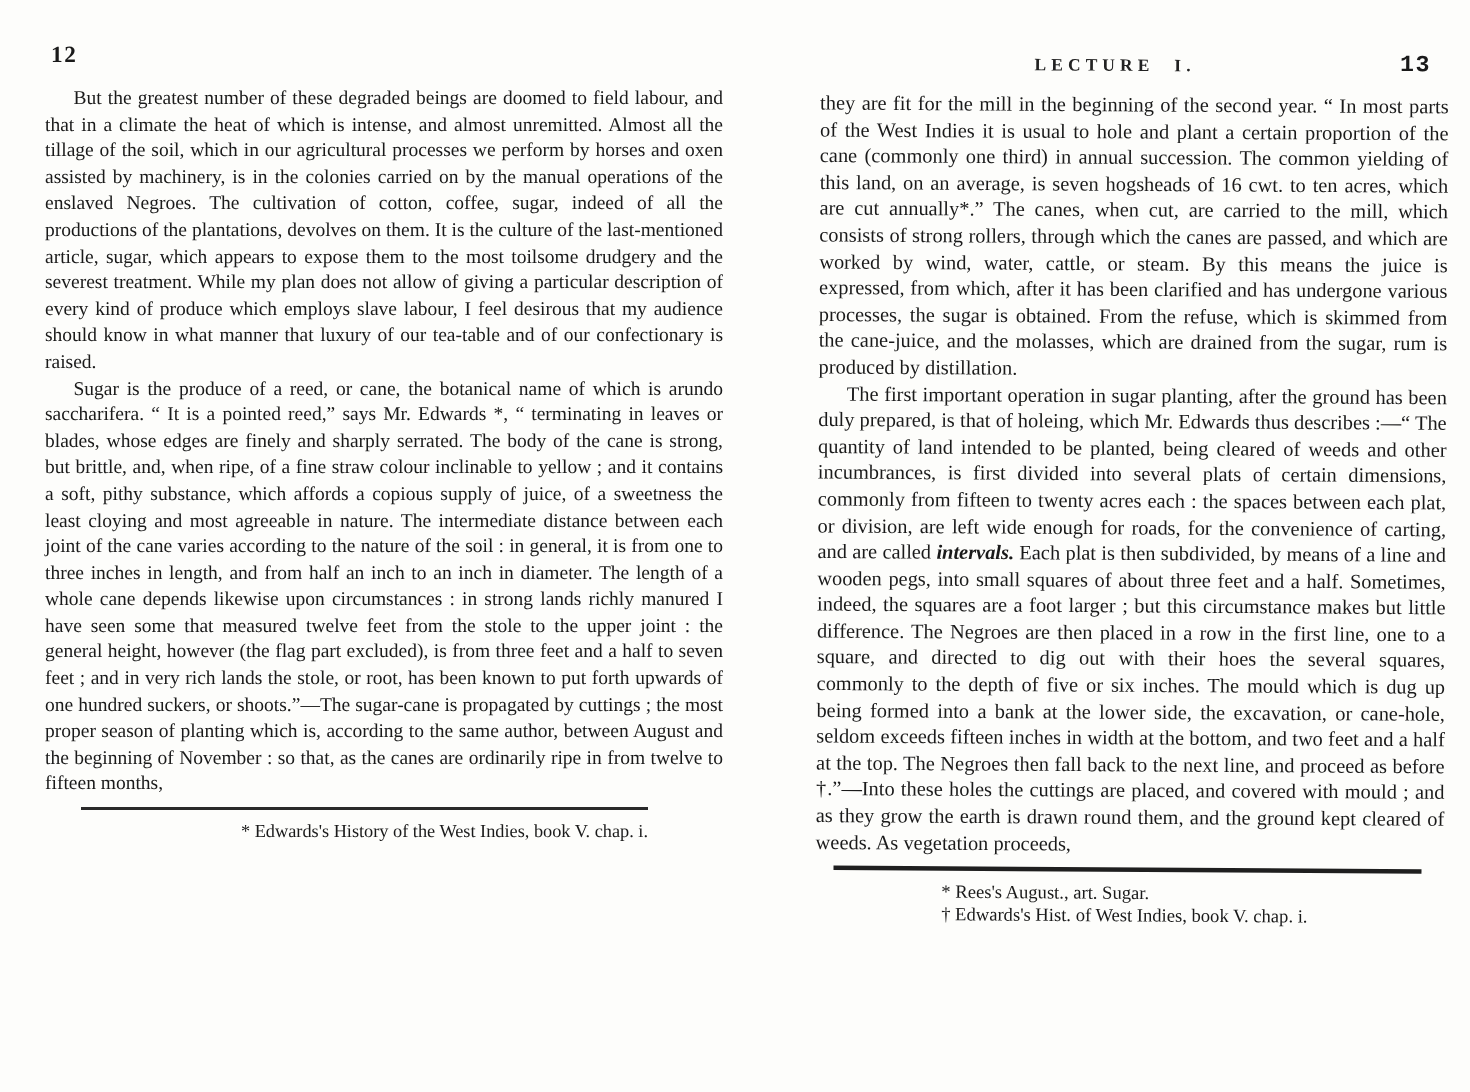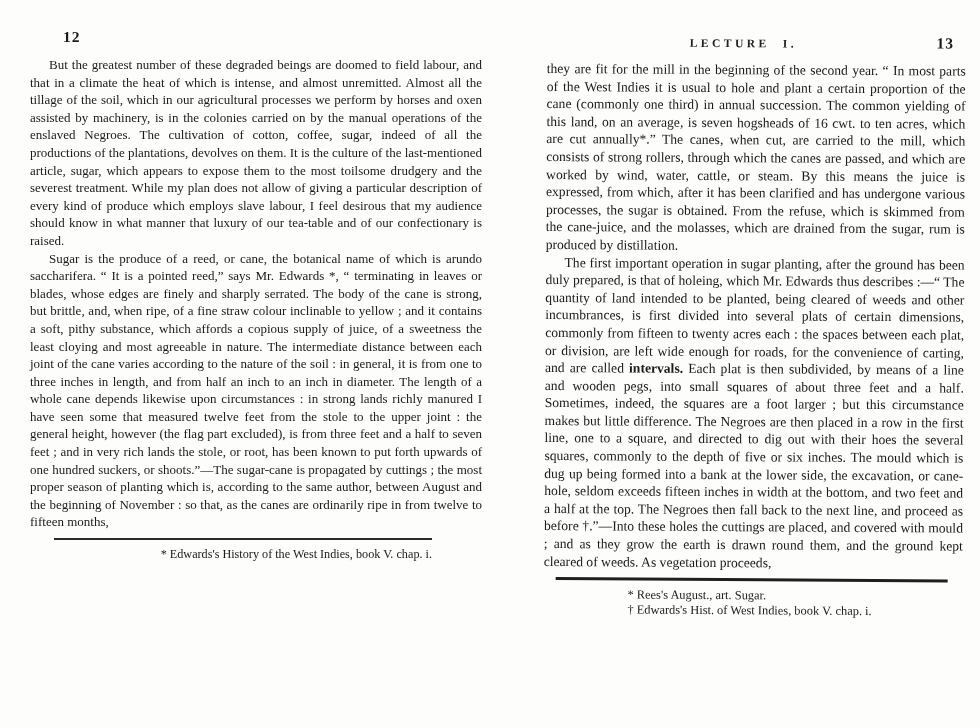--- a/index.html
+++ b/index.html
@@ -7,36 +7,36 @@
     width:980px;height:728px;position:relative;overflow:hidden;
     background:#fdfdfb;
     font-family:"Liberation Serif","DejaVu Serif",serif;
     color:#1a1a1a;
   }
   .page{position:absolute;}
   .page-left{left:30px;top:28px;width:452px;}
   .page-right{left:547px;top:32px;width:419px;transform:rotate(0.35deg);transform-origin:top left;}
 
   .pagehead{position:relative;height:22px;}
-  .page-num{font-weight:bold;font-size:15.5px;letter-spacing:1px;margin-left:29px;}
+  .page-num{font-weight:bold;font-size:15.5px;letter-spacing:1px;}
   .page-left .page-num{position:absolute;left:4px;top:0;}
-  .page-right .page-num{position:absolute;right:12px;top:0;}
+  .page-right .page-num{position:absolute;right:12px;top:0;font-family:Liberation Mono, monospace;}
   .runhead{
     text-align:center;font-size:11.6px;font-weight:bold;
     letter-spacing:3.4px;word-spacing:7px;padding-top:4px;
     color:#222;
   }
   .page-right .runhead{padding-right:26px;}
 
   .bodytext{text-align:justify;margin-top:6px;}
   .page-left .bodytext{font-size:13px;line-height:17.6px;}
   .page-right .bodytext{font-size:13.6px;line-height:17.6px;}
   .bodytext p{margin:0;text-indent:19px;}
   .bodytext p.no-indent{text-indent:0;}
-  .bold-italic{font-weight:bold;}
+  .bold-italic{font-weight:bold;font-style:italic;}
 
   .footer{margin-top:7px;}
   .frule{border:none;margin:0;background:#1f1f1f;}
   .page-left .frule{height:1.6px;width:378px;margin-left:24px;background:#2a2a2a;}
   .page-right .frule{height:2.6px;width:392px;margin-left:12px;}
   .fnotes{margin-top:7px;}
   .page-left .fnotes{font-size:12.2px;width:378px;margin-left:24px;}
   .page-left .fnotes p{margin:0;text-align:right;}
   .page-right .fnotes{font-size:12.4px;margin-left:84px;}
   .page-right .fnotes p{margin:0;line-height:14.8px;text-align:left;}

